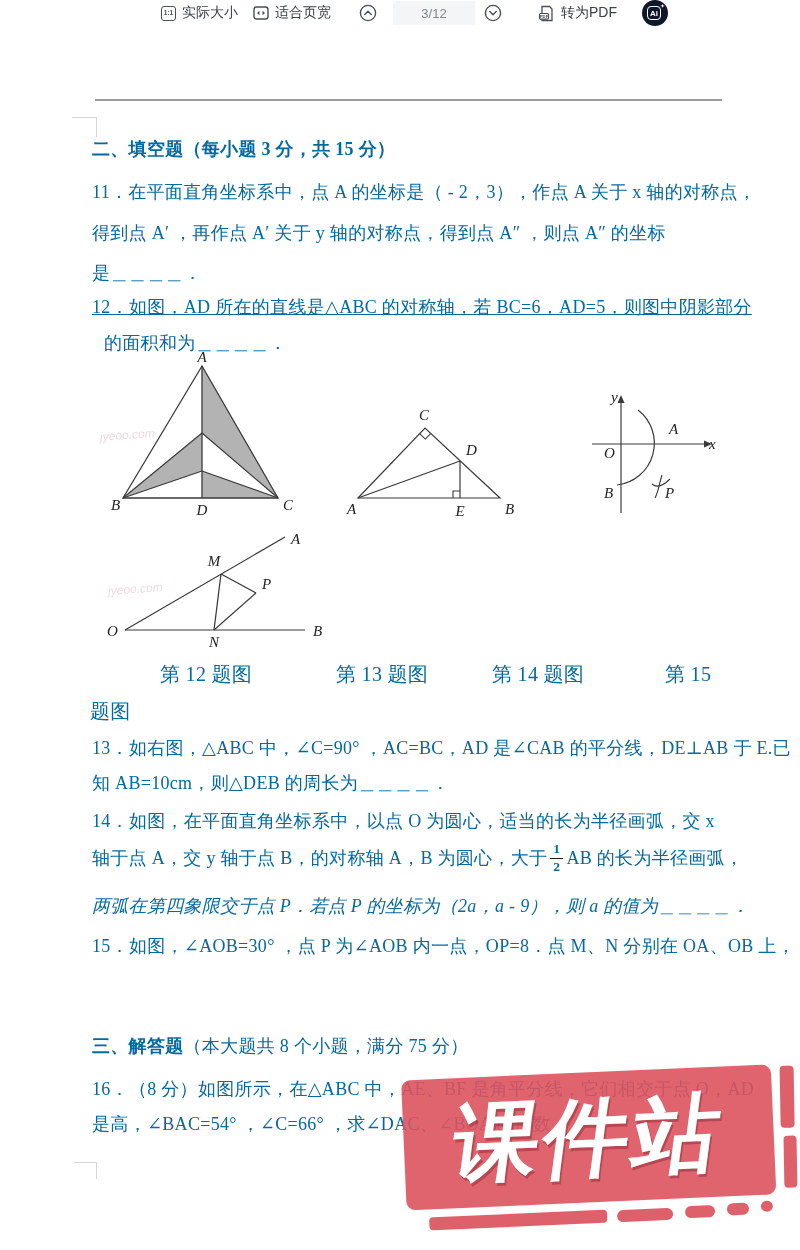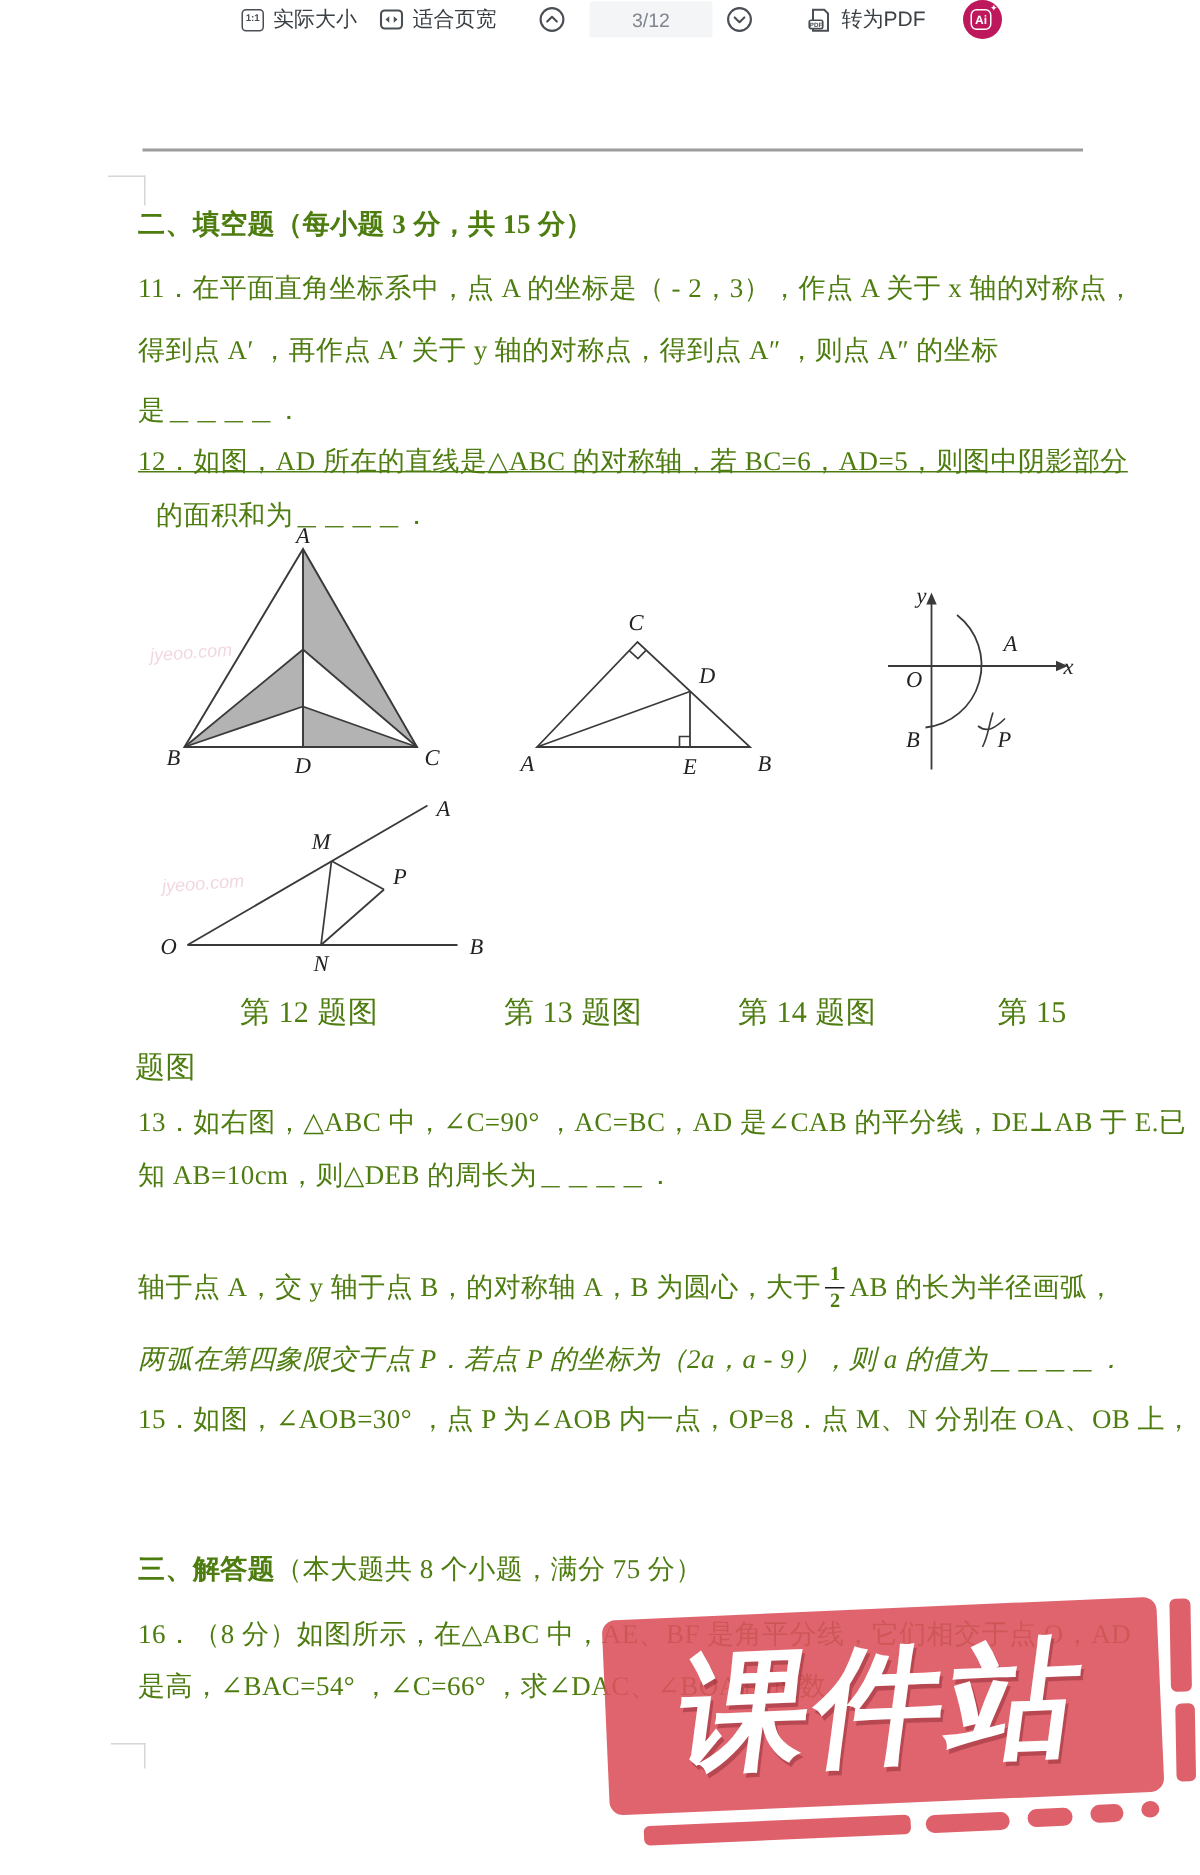--- a/index.html
+++ b/index.html
@@ -13,34 +13,34 @@
   .tb-item { position:absolute; top:0; height:26px; display:flex; align-items:center; gap:6px;
              font-size:14px; color:#3b4045; cursor:pointer; }
   .sq-icon { width:15px; height:15px; border:1.4px solid #4a4f55; border-radius:3px;
              display:flex; align-items:center; justify-content:center;
              font-size:6.5px; font-weight:bold; color:#4a4f55; line-height:1; }
   .page-box { position:absolute; left:393px; top:1px; width:82px; height:24px; background:#f4f5f7;
               border-radius:2px; display:flex; align-items:center; justify-content:center;
               font-size:13px; color:#80868f; }
   .circle-btn { position:absolute; top:4px; width:18px; height:18px; cursor:pointer; }
   .ai-btn { position:absolute; left:642px; top:0px; width:26px; height:26px; border-radius:50%;
-            background:#be185d; cursor:pointer; }
+            background:#0f172a; cursor:pointer; }
   .ai-inner { position:absolute; left:5px; top:6px; width:14px; height:14px; border:1.2px solid #fff;
               border-radius:4px; color:#fff; font-size:8px; font-weight:bold;
               display:flex; align-items:center; justify-content:center; }
   .ai-star { position:absolute; right:3px; top:2px; color:#fff; font-size:6px; }
 
   
   .prev-page-rule { position:absolute; left:95px; top:99px; width:627px; height:2px; background:#9c9c9c; }
   .page-corner { position:absolute; border-top:1px solid #d6d6d6; border-right:1px solid #d6d6d6; }
   .corner-tl { left:72px; top:117px; width:25px; height:20px; }
   .corner-bl { left:74px; top:1162px; width:23px; height:17px; }
 
   
-  .tl { position:absolute; font-size:18px; color:#4d7c0f; white-space:nowrap; letter-spacing:0.3px; }
+  .tl { position:absolute; font-size:18px; color:#0369a1; white-space:nowrap; letter-spacing:0.3px; }
   .bold { font-weight:bold; }
   .cap { font-size:20px; }
   .frac { display:inline-block; vertical-align:middle; text-align:center; font-size:13.5px;
           line-height:1.05; margin:0 3px; font-weight:bold; }
   .fnum { display:block; border-bottom:1.4px solid #1b1b1b; padding:0 3px 1px; }
   .fden { display:block; padding-top:1px; }
   .flexline { display:flex; align-items:center; height:44px; }
 
   
   .fig { position:absolute; }
@@ -190,20 +190,21 @@
 
   <div class="tl cap" style="left:160px; top:661px;">第 12 题图</div>
   <div class="tl cap" style="left:336px; top:661px;">第 13 题图</div>
   <div class="tl cap" style="left:492px; top:661px;">第 14 题图</div>
   <div class="tl cap" style="left:665px; top:661px;">第 15</div>
   <div class="tl cap" style="left:90px;  top:698px;">题图</div>
 
   <div class="tl" style="left:92px; top:736px;">13．如右图，△ABC 中，∠C=90° ，AC=BC，AD 是∠CAB 的平分线，DE⊥AB 于 E.已</div>
   <div class="tl" style="left:92px; top:771px;">知 AB=10cm，则△DEB 的周长为＿＿＿＿．</div>
 
+  <div class="tl" style="left:92px; top:809px;">14．如图，在平面直角坐标系中，以点 O 为圆心，适当的长为半径画弧，交 x</div>
   <div class="tl flexline" style="left:92px; top:836px;">
     <span>轴于点 A，交 y 轴于点 B，的对称轴 A，B 为圆心，大于</span>
     <span class="frac">
       <span class="fnum">1</span>
       <span class="fden">2</span>
     </span>
     <span>AB 的长为半径画弧，</span>
   </div>
   <div class="tl" style="left:92px; top:894px;font-style:italic;">两弧在第四象限交于点 P．若点 P 的坐标为（2a，a - 9），则 a 的值为＿＿＿＿．</div>
 

